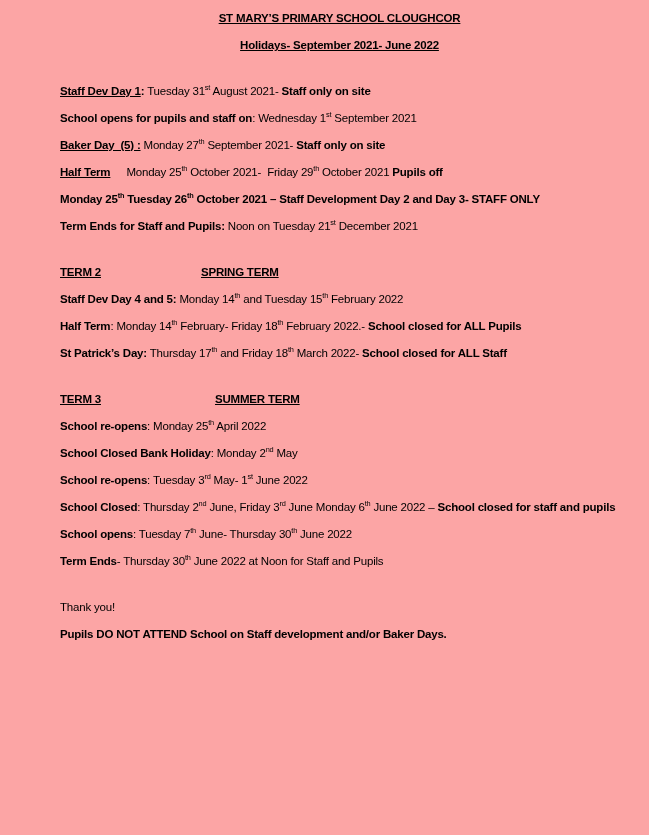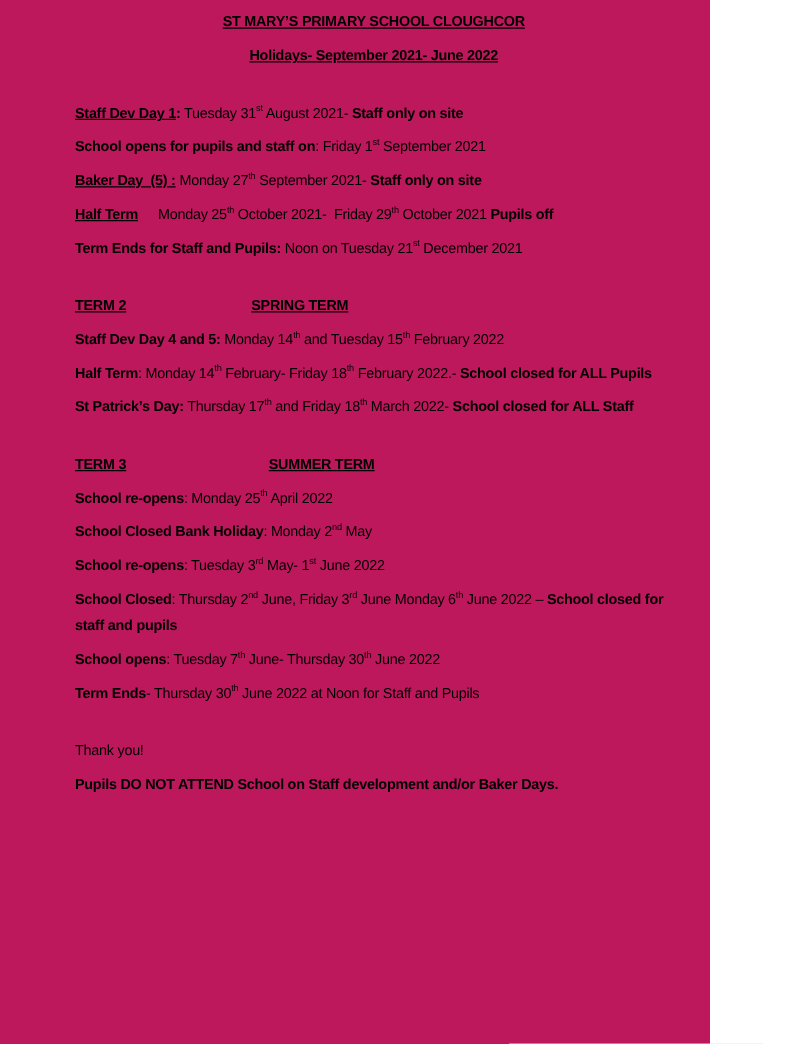--- a/index.html
+++ b/index.html
@@ -1,18 +1,18 @@
 <!DOCTYPE html>
 <html><head>
 <meta charset="utf-8">
 <style>
   html,body { margin:0; padding:0; background:#ffffff; }
   .page {
-    width:568px; height:835px; box-sizing:border-box;
-    background:#be185d; color:#000000;
+    width:649px; height:835px; box-sizing:border-box;
+    background:#fca5a5; color:#000000;
     font-family:"Liberation Sans", sans-serif;
     font-size:11.5px; letter-spacing:-0.2px;
     padding:8px 30px 0 60px;
     overflow:hidden;
   }
   .doc p { margin:0 0 6px 0; line-height:21px; }
   .section { margin-top:25px; }
   .section:first-child { margin-top:0; }
   .center { text-align:center; }
   .b { font-weight:bold; }
@@ -24,23 +24,24 @@
 <body>
 
 <div class="page">
   <div class="doc">
       <div class="section center">
         <p><span class="b u">ST MARY’S PRIMARY SCHOOL CLOUGHCOR</span></p>
         <p><span class="b u">Holidays- September 2021- June 2022</span></p>
       </div>
       <div class="section">
         <p><span class="b u">Staff Dev Day 1</span><span class="b">:</span><span> Tuesday 31</span><sup>st</sup><span> August 2021- </span><span class="b">Staff only on site</span></p>
-        <p><span class="b">School opens for pupils and staff on</span><span>: Friday 1</span><sup>st</sup><span> September 2021</span></p>
+        <p><span class="b">School opens for pupils and staff on</span><span>: Wednesday 1</span><sup>st</sup><span> September 2021</span></p>
         <p><span class="b u">Baker Day&nbsp; (5) :</span><span> Monday 27</span><sup>th</sup><span> September 2021- </span><span class="b">Staff only on site</span></p>
         <p><span class="b u">Half Term</span><span class="gap" style="width: 16px;"></span><span>Monday 25</span><sup>th</sup><span> October 2021-&nbsp; Friday 29</span><sup>th</sup><span> October 2021 </span><span class="b">Pupils off</span></p>
+        <p><span class="b">Monday 25</span><sup class="b">th</sup><span class="b"> Tuesday 26</span><sup class="b">th</sup><span class="b"> October 2021 – Staff Development Day 2 and Day 3- STAFF ONLY</span></p>
         <p><span class="b">Term Ends for Staff and Pupils:</span><span> Noon on Tuesday 21</span><sup>st</sup><span> December 2021</span></p>
       </div>
       <div class="section">
         <p><span class="b u">TERM 2</span><span class="gap" style="width: 100px;"></span><span class="b u">SPRING TERM</span></p>
         <p><span class="b">Staff Dev Day 4 and 5:</span><span> Monday 14</span><sup>th</sup><span> and Tuesday 15</span><sup>th</sup><span> February 2022</span></p>
         <p><span class="b">Half Term</span><span>: Monday 14</span><sup>th</sup><span> February- Friday 18</span><sup>th</sup><span> February 2022.- </span><span class="b">School closed for ALL Pupils</span></p>
         <p><span class="b">St Patrick’s Day:</span><span> Thursday 17</span><sup>th</sup><span> and Friday 18</span><sup>th</sup><span> March 2022- </span><span class="b">School closed for ALL Staff</span></p>
       </div>
       <div class="section">
         <p><span class="b u">TERM 3</span><span class="gap" style="width: 114px;"></span><span class="b u">SUMMER TERM</span></p>

